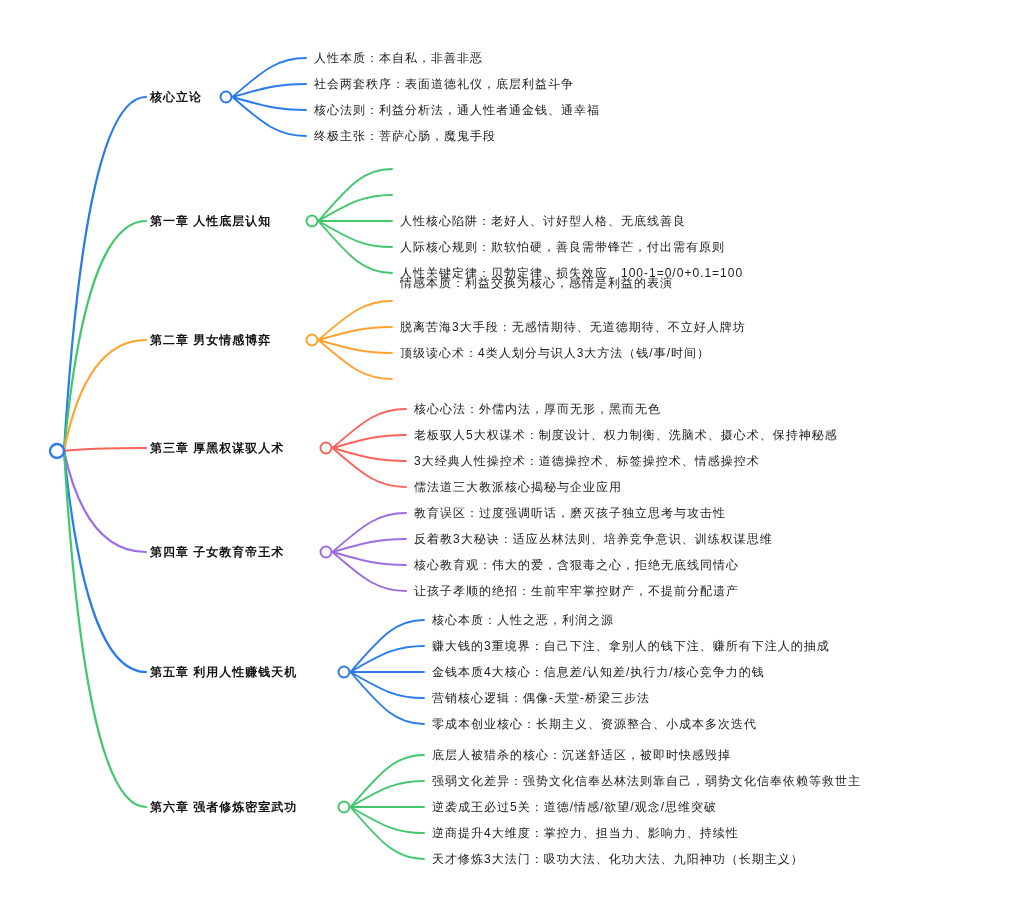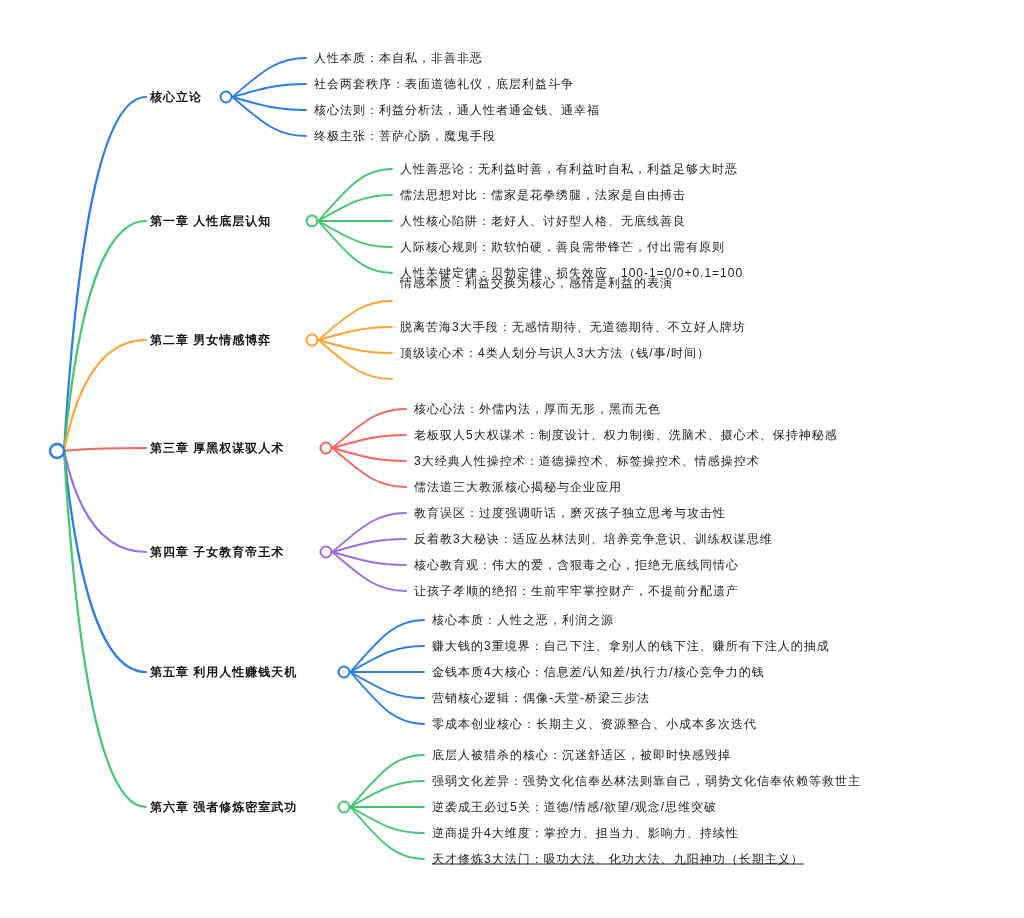--- a/index.html
+++ b/index.html
@@ -69,22 +69,20 @@
       <path d="M 350.5 807 C 382.5 825.72, 396.5 833, 424 833" fill="none" stroke="#42C76D" stroke-width="1.9" stroke-linecap="round"></path>
       <path d="M 350.5 807 C 382.5 844.44, 396.5 859, 424 859" fill="none" stroke="#42C76D" stroke-width="1.9" stroke-linecap="round"></path>
       <circle cx="57" cy="451" r="7" fill="#ffffff" stroke="#2B7BE9" stroke-width="2.4"></circle>
     </svg>
 <div class="branch-label" style="left: 150px; top: 97px;">核心立论</div>
     <div class="child-topic" style="left: 314px; top: 58px;">人性本质：本自私，非善非恶</div>
     <div class="child-topic" style="left: 314px; top: 84px;">社会两套秩序：表面道德礼仪，底层利益斗争</div>
     <div class="child-topic" style="left: 314px; top: 110px;">核心法则：利益分析法，通人性者通金钱、通幸福</div>
     <div class="child-topic" style="left: 314px; top: 136px;">终极主张：菩萨心肠，魔鬼手段</div>
     <div class="branch-label" style="left: 150px; top: 221px;">第一章 人性底层认知</div>
-    <div class="child-topic" style="left: 400px; top: 169px;">人性善恶论：无利益时善，有利益时自私，利益足够大时恶</div>
-    <div class="child-topic" style="left: 400px; top: 195px;">儒法思想对比：儒家是花拳绣腿，法家是自由搏击</div>
     <div class="child-topic" style="left: 400px; top: 221px;">人性核心陷阱：老好人、讨好型人格、无底线善良</div>
     <div class="child-topic" style="left: 400px; top: 247px;">人际核心规则：欺软怕硬，善良需带锋芒，付出需有原则</div>
     <div class="child-topic" style="left: 400px; top: 273px;">人性关键定律：贝勃定律、损失效应、100-1=0/0+0.1=100</div>
     <div class="branch-label" style="left: 150px; top: 340px;">第二章 男女情感博弈</div>
     <div class="child-topic" style="left: 400px; top: 283px;">情感本质：利益交换为核心，感情是利益的表演</div>
     <div class="child-topic" style="left: 400px; top: 327px;">脱离苦海3大手段：无感情期待、无道德期待、不立好人牌坊</div>
     <div class="child-topic" style="left: 400px; top: 353px;">顶级读心术：4类人划分与识人3大方法（钱/事/时间）</div>
     <div class="branch-label" style="left: 150px; top: 448px;">第三章 厚黑权谋驭人术</div>
     <div class="child-topic" style="left: 414px; top: 409px;">核心心法：外儒内法，厚而无形，黑而无色</div>
     <div class="child-topic" style="left: 414px; top: 435px;">老板驭人5大权谋术：制度设计、权力制衡、洗脑术、摄心术、保持神秘感</div>
@@ -99,14 +97,14 @@
     <div class="child-topic" style="left: 432px; top: 620px;">核心本质：人性之恶，利润之源</div>
     <div class="child-topic" style="left: 432px; top: 646px;">赚大钱的3重境界：自己下注、拿别人的钱下注、赚所有下注人的抽成</div>
     <div class="child-topic" style="left: 432px; top: 672px;">金钱本质4大核心：信息差/认知差/执行力/核心竞争力的钱</div>
     <div class="child-topic" style="left: 432px; top: 698px;">营销核心逻辑：偶像-天堂-桥梁三步法</div>
     <div class="child-topic" style="left: 432px; top: 724px;">零成本创业核心：长期主义、资源整合、小成本多次迭代</div>
     <div class="branch-label" style="left: 150px; top: 807px;">第六章 强者修炼密室武功</div>
     <div class="child-topic" style="left: 432px; top: 781px;">强弱文化差异：强势文化信奉丛林法则靠自己，弱势文化信奉依赖等救世主</div>
     <div class="child-topic" style="left: 432px; top: 755px;">底层人被猎杀的核心：沉迷舒适区，被即时快感毁掉</div>
     <div class="child-topic" style="left: 432px; top: 807px;">逆袭成王必过5关：道德/情感/欲望/观念/思维突破</div>
     <div class="child-topic" style="left: 432px; top: 833px;">逆商提升4大维度：掌控力、担当力、影响力、持续性</div>
-    <div class="child-topic" style="left: 432px; top: 859px; text-decoration: underline;">天才修炼3大法门：吸功大法、化功大法、九阳神功（长期主义）</div>
+    <div class="child-topic" style="left: 432px; top: 859px;">天才修炼3大法门：吸功大法、化功大法、九阳神功（长期主义）</div>
   </div>
 
 </body></html>

